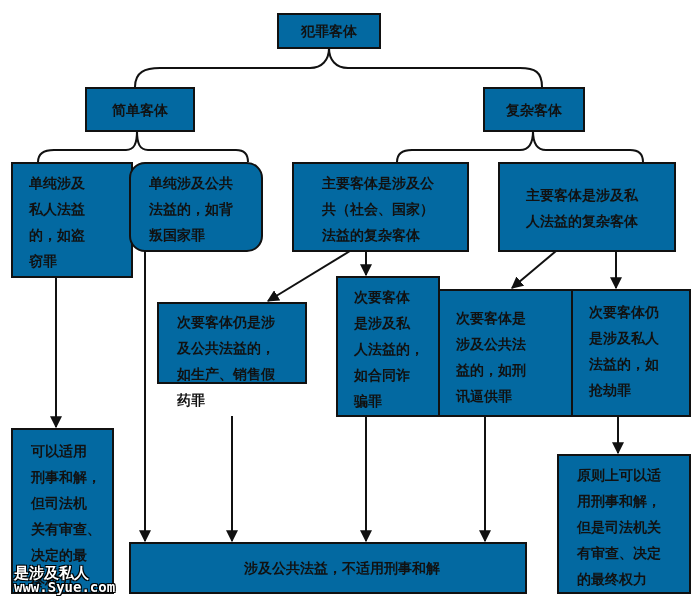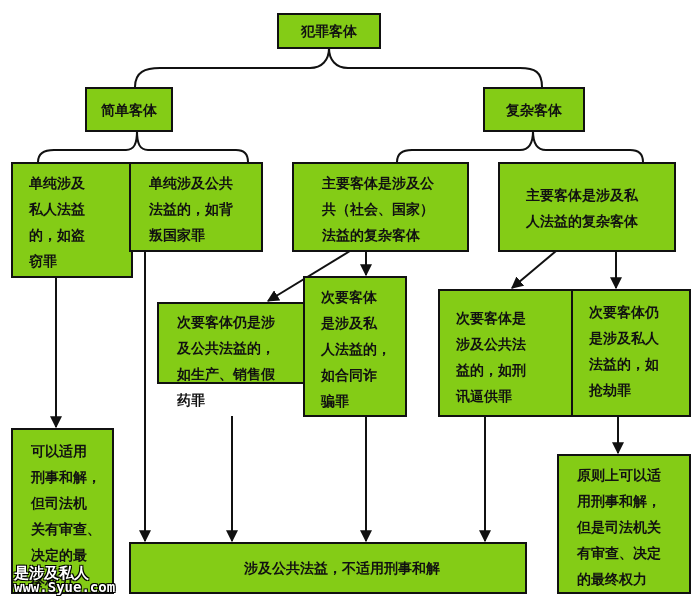--- a/index.html
+++ b/index.html
@@ -1,19 +1,19 @@
 <!DOCTYPE html>
 <html><head>
 <meta charset="utf-8">
 <style>
   html, body { margin:0; padding:0; background:#fff; }
   body { width:700px; height:603px; position:relative; overflow:hidden;
          font-family:"DejaVu Sans", sans-serif; color:#111; }
   svg.lines { position:absolute; left:0; top:0; width:700px; height:603px; }
-  .box { position:absolute; box-sizing:border-box; border:2px solid #111; background:#84cc16;
+  .box { position:absolute; box-sizing:border-box; border:2px solid #111; background:#0369a1;
          font-weight:bold; font-size:14px; line-height:26px; }
   .box .t { display:block; white-space:pre-line; }
   .center { display:flex; align-items:center; justify-content:center; text-align:center; }
   .watermark { position:absolute; left:14px; top:565px; font-size:15px; font-weight:bold; color:#fff;
                text-shadow:-1px -1px 0 #000, 1px -1px 0 #000, -1px 1px 0 #000, 1px 1px 0 #000; line-height:16px; }
   .watermark .url { font-size:14px; font-family:"DejaVu Sans Mono", monospace; line-height:12px; }
 </style>
 </head>
 <body>
 
@@ -41,55 +41,55 @@
     <line x1="366" y1="416" x2="366" y2="541" marker-end="url(#ah)"></line>
     <line x1="485" y1="416" x2="485" y2="541" marker-end="url(#ah)"></line>
     <line x1="618" y1="416" x2="618" y2="453" marker-end="url(#ah)"></line>
   </g>
 </svg>
 
 <div class="box center" style="left:277px;top:13px;width:104px;height:36px;">
   <span class="t">犯罪客体</span>
 </div>
 
-<div class="box center" style="left:85px;top:87px;width:88px;height:45px;">
+<div class="box center" style="left:85px;top:87px;width:110px;height:45px;">
   <span class="t">简单客体</span>
 </div>
 <div class="box center" style="left:483px;top:87px;width:102px;height:45px;">
   <span class="t">复杂客体</span>
 </div>
 
 <div class="box" style="left:11px;top:162px;width:122px;height:116px;padding:6px 0 0 16px;">
   <span class="t">单纯涉及
 私人法益
 的，如盗
 窃罪</span>
 </div>
-<div class="box" style="left:129px;top:162px;width:134px;height:90px;padding:6px 0 0 18px;">
+<div class="box" style="left:129px;top:162px;width:134px;height:90px;padding:6px 0 0 18px;border-radius:16px;">
   <span class="t">单纯涉及公共
 法益的，如背
 叛国家罪</span>
 </div>
 <div class="box" style="left:292px;top:162px;width:177px;height:90px;padding:6px 0 0 28px;">
   <span class="t">主要客体是涉及公
 共（社会、国家）
 法益的复杂客体</span>
 </div>
 <div class="box" style="left:498px;top:162px;width:178px;height:90px;padding:18px 0 0 26px;">
   <span class="t">主要客体是涉及私
 人法益的复杂客体</span>
 </div>
 
 <div class="box" style="left:157px;top:302px;width:150px;height:82px;padding:6px 0 0 18px;font-family:Liberation Serif, serif;">
   <span class="t">次要客体仍是涉
 及公共法益的，
 如生产、销售假
 药罪</span>
 </div>
-<div class="box" style="left:303px;top:276px;width:104px;height:141px;padding:6px 0 0 16px;">
+<div class="box" style="left:336px;top:276px;width:104px;height:141px;padding:6px 0 0 16px;">
   <span class="t">次要客体
 是涉及私
 人法益的，
 如合同诈
 骗罪</span>
 </div>
 <div class="box" style="left:438px;top:289px;width:144px;height:128px;padding:14px 0 0 16px;">
   <span class="t">次要客体是
 涉及公共法
 益的，如刑

